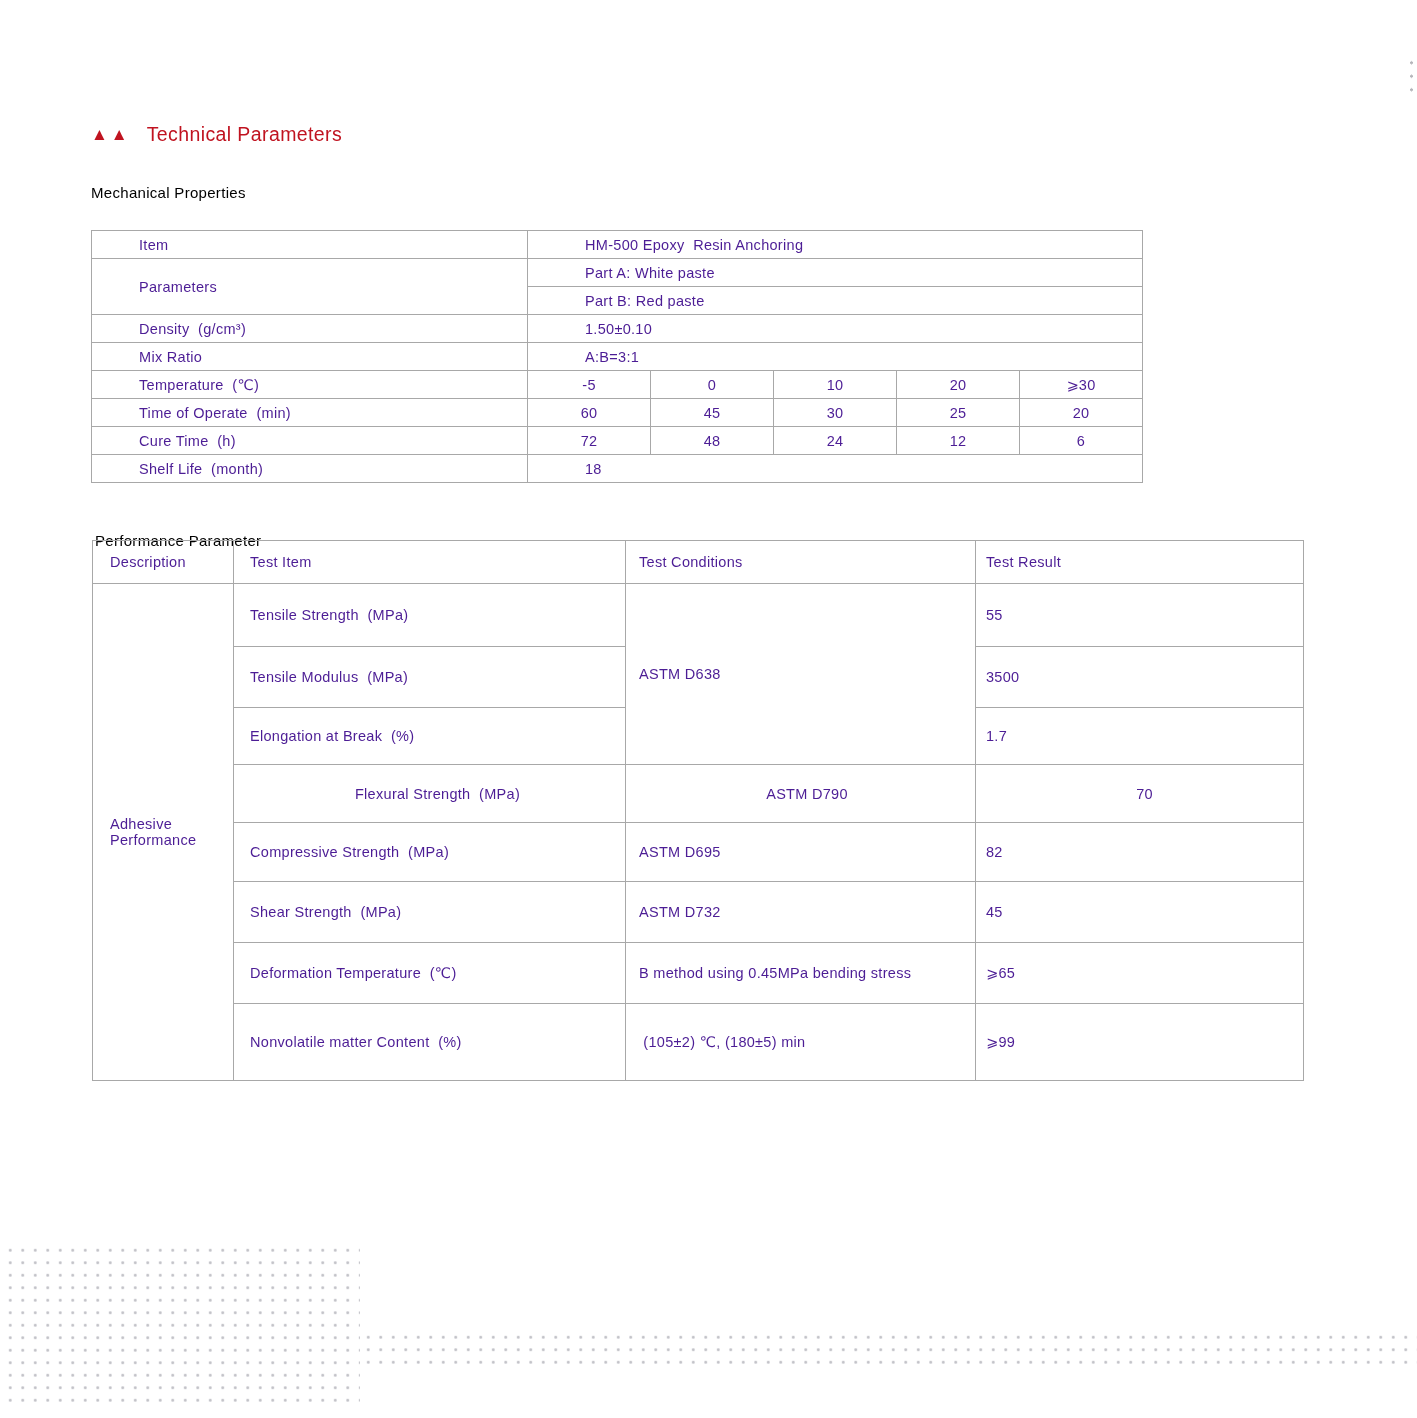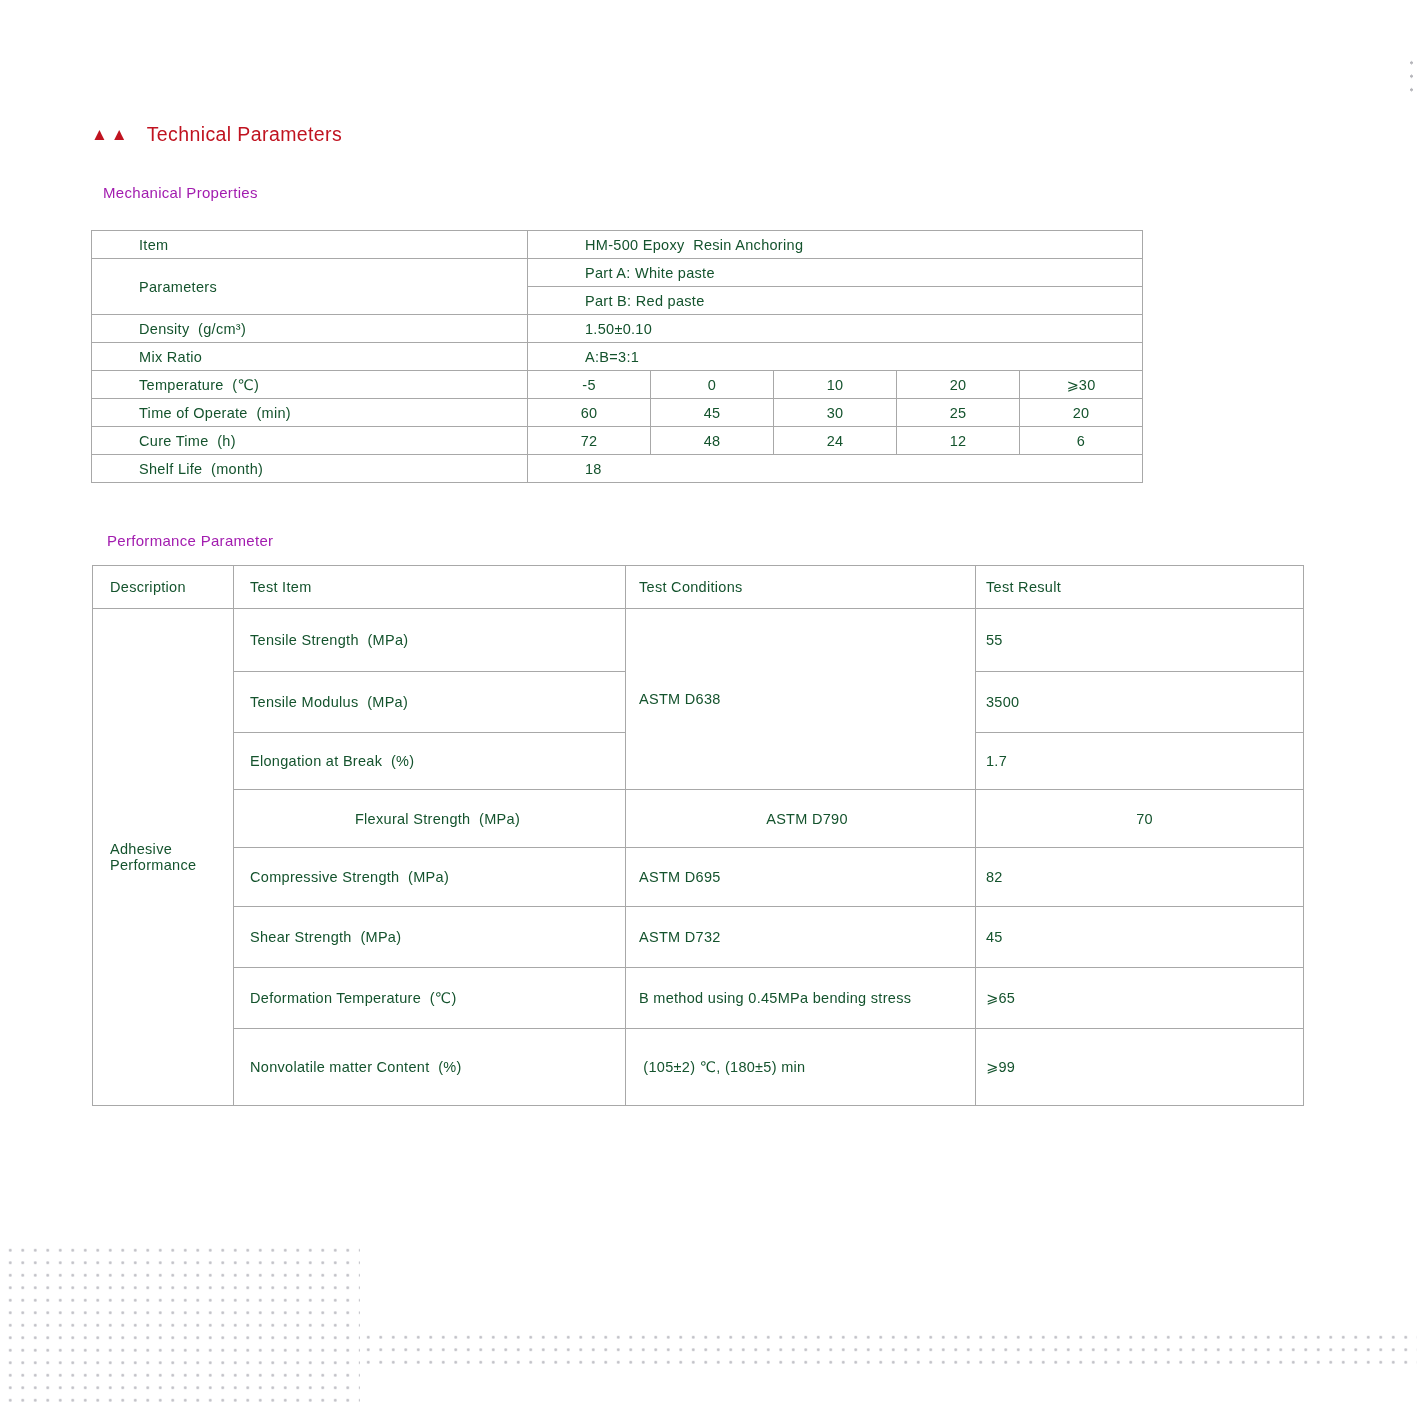--- a/index.html
+++ b/index.html
@@ -23,50 +23,49 @@
     color:#c01320;
   }
   .title .title-text{
     margin-left:16px;
     font-size:19.5px;
     letter-spacing:0.4px;
   }
   .subheading{
     position:absolute;
     font-size:15px;
-    color:#a21caf;
+    color:#000000;
     letter-spacing:0.3px;
-    margin-left:12px;
   }
   .subheading.mech{left:91px;top:184px;}
   .subheading.perf{left:95px;top:532px;}
   
   table{
     position:absolute;
     border-collapse:collapse;
     table-layout:fixed;
   }
   td{
     border:1px solid #a8a8a8;
     font-size:14.5px;
     letter-spacing:0.3px;
-    color:#14532d;
+    color:#4c1d95;
     vertical-align:middle;
     white-space:pre-wrap;
     overflow:hidden;
     padding:0;
   }
   
   .t1{left:91px;top:230px;width:1051px;}
   .t1 tr{height:28px;}
   .t1 td.lab{padding-left:47px;}
   .t1 td.val{padding-left:57px;}
   .t1 td.num{text-align:center;}
   
-  .t2{left:92px;top:565px;width:1211px;}
+  .t2{left:92px;top:540px;width:1211px;}
   .t2 tr.hd{height:43px;}
   .t2 tr.r0{height:63px;}
   .t2 tr.r1{height:61px;}
   .t2 tr.r2{height:57px;}
   .t2 tr.r3{height:58px;text-align:center;}
   .t2 tr.r4{height:59px;}
   .t2 tr.r5{height:61px;}
   .t2 tr.r6{height:61px;}
   .t2 tr.r7{height:77px;margin-left:23px;}
   .t2 td.c-desc{padding-left:17px;}

